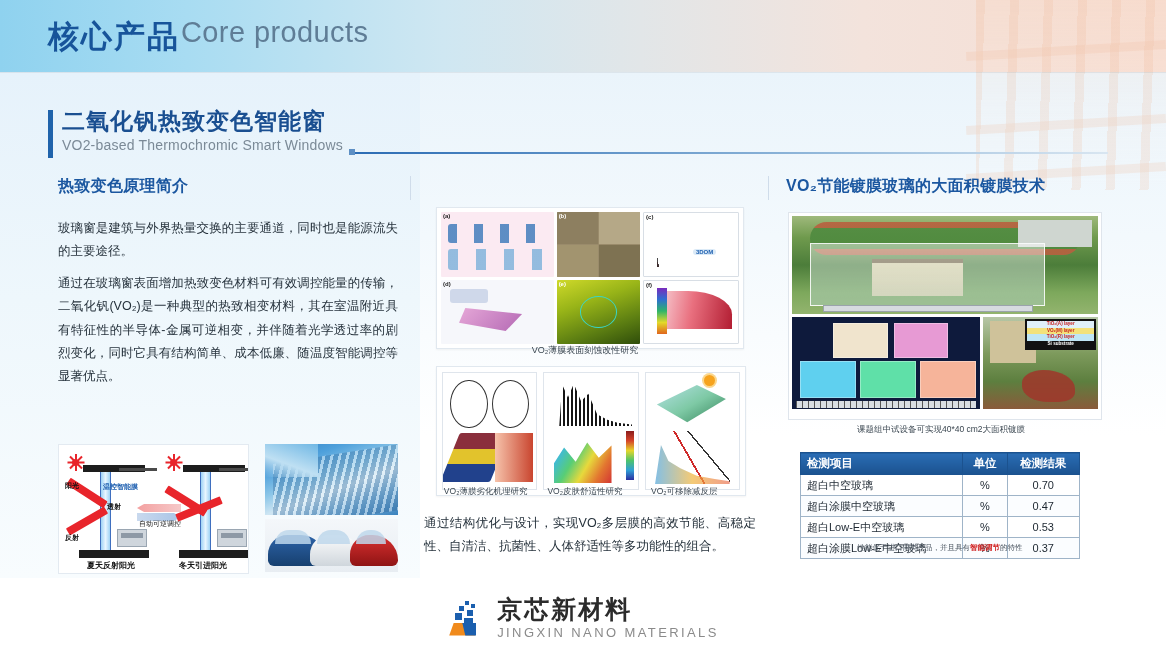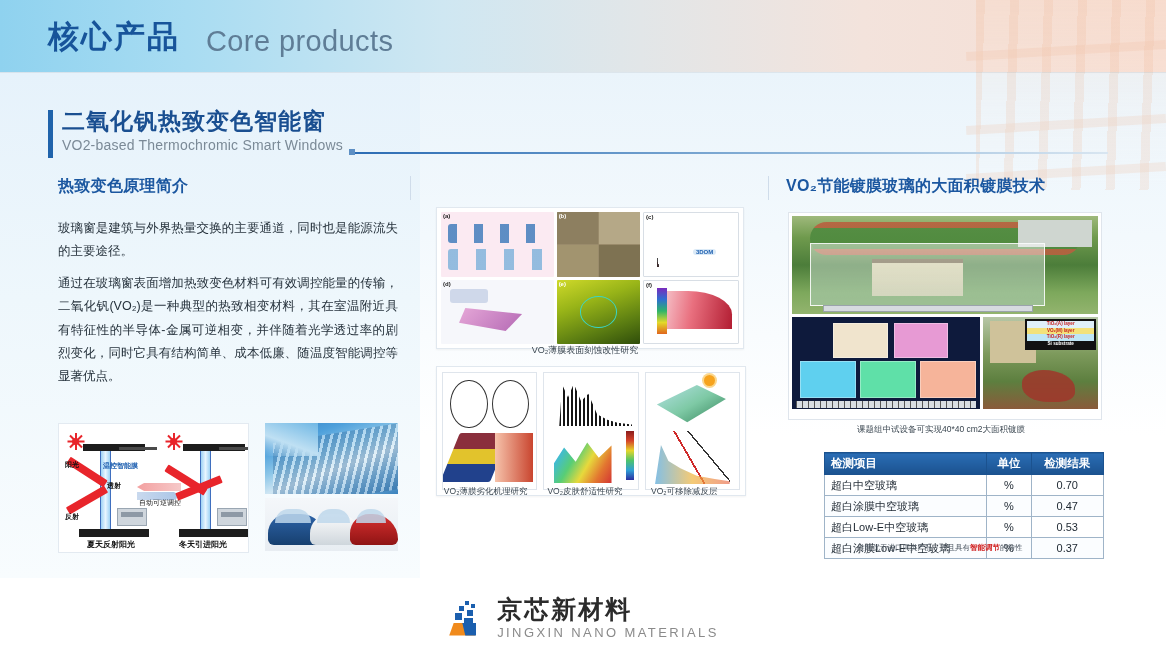--- a/index.html
+++ b/index.html
@@ -23,21 +23,21 @@
     background:
       repeating-linear-gradient(92deg, rgba(236,170,130,.30) 0 9px, rgba(255,255,255,0) 9px 34px),
       linear-gradient(180deg,rgba(247,214,193,.55) 0%,rgba(252,238,230,.30) 55%,rgba(255,255,255,0) 100%);
   }
   .watermark .lintel{position:absolute;left:-10px;right:0;height:9px;background:rgba(238,181,146,.35);}
   .watermark .l1{top:46px;transform:rotate(-3.5deg);}
   .watermark .l2{top:120px;transform:rotate(-3.5deg);}
   .watermark .l3{top:168px;transform:rotate(-3.5deg);}
 
   
-  .header-title{position:absolute;left:48px;top:16px;display:flex;align-items:flex-end;gap:26px;}
+  .header-title{position:absolute;left:48px;top:16px;display:flex;align-items:flex-start;gap:1px;}
   .header-cn{font-size:31px;font-weight:bold;color:#17549a;letter-spacing:2px;}
   .header-en{font-size:29px;color:#5f7d96;font-weight:300;letter-spacing:.4px;}
 
   
   .sec-title{position:absolute;left:48px;top:108px;padding-left:14px;}
   .sec-bar{position:absolute;left:0;top:2px;width:5px;height:48px;background:#1f63ab;}
   .sec-cn{font-size:23px;font-weight:bold;color:#1a4f91;letter-spacing:1px;line-height:1.15;}
   .sec-en{font-size:14px;color:#7b8a97;margin-top:3px;letter-spacing:.2px;text-align:center;}
   .sec-rule{position:absolute;left:355px;top:152px;right:58px;height:2px;
     background:linear-gradient(90deg,#2b6cb4 0%,#8fb6d9 60%,#d9e6f1 100%);}
@@ -52,21 +52,21 @@
   #col2{left:424px;width:330px;}
   #col3{left:786px;width:310px;}
   #div1{left:410px;height:24px;}
   #div2{left:768px;height:24px;}
 
   .body-p{font-size:12.5px;color:#26323c;line-height:1.85;margin:0 0 9px 0;text-align:justify;}
   #col1 .body-p{margin-top:0;}
   .p-wrap{margin-top:20px;}
 
   
-  .left-figs{position:absolute;left:58px;top:423px;width:340px;height:148px;display:flex;gap:16px;}
+  .left-figs{position:absolute;left:58px;top:444px;width:340px;height:148px;display:flex;gap:16px;}
   .fig-therm{position:relative;width:196px;height:128px;background:#ffffff;border:1px solid #e3eaf1;overflow:hidden;}
   .fig-photos{width:138px;height:128px;display:flex;flex-direction:column;gap:4px;}
   .ph-building{flex:1.35;background:
       linear-gradient(160deg,#2f7fc4 0%,#4ea0db 24%,#8cc6e8 44%,#cfe6f3 60%,#7fb6dd 78%,#3a82bd 100%);
     position:relative;overflow:hidden;}
   .ph-building:before{content:"";position:absolute;left:6%;top:14%;width:96%;height:92%;
     background:repeating-linear-gradient(104deg,rgba(255,255,255,.42) 0 3px,rgba(40,90,140,.30) 3px 8px);
     transform:skewY(-9deg);}
   .ph-building:after{content:"";position:absolute;left:0;top:0;width:40%;height:46%;
     background:linear-gradient(200deg,#6fb7e4 0%,#bfe0f3 60%,rgba(255,255,255,0) 100%);}
@@ -204,21 +204,21 @@
   .layerbox div{font-size:4.6px;font-weight:bold;text-align:center;color:#c92020;line-height:1.45;}
   .lyr1{background:#dff0fa;}
   .lyr2{background:#f3e27a;}
   .lyr3{background:#bfe6f5;}
   .lyr4{background:#111;color:#fff!important;}
 
   .rt-cap{position:absolute;left:788px;top:424px;width:306px;text-align:center;font-size:8.5px;color:#3a4650;}
 
   
   table{position:absolute;left:800px;top:452px;width:280px;border-collapse:collapse;
-    font-size:11px;color:#1c2630;background:#404040;margin-left:24px;}
+    font-size:11px;color:#1c2630;background:#404040;}
   thead th{background:linear-gradient(180deg,#2a6db5 0%,#1b528f 100%);color:#fff;font-weight:bold;
     padding:3px 6px;text-align:left;border:1px solid #1b528f;font-size:11.5px;}
   thead th.c{text-align:center;}
   tbody td{padding:2.5px 6px;border:1px solid #9fb4c8;}
   tbody td.c{text-align:center;}
   tbody tr:nth-child(odd){background:#ffffff;}
   tbody tr:nth-child(even){background:#fbfdff;}
   .tbl-note{position:absolute;left:800px;top:543px;width:280px;text-align:center;font-size:7.5px;color:#4a5560;}
   .tbl-note em{color:#d12222;font-weight:bold;font-style:normal;}
 
@@ -372,20 +372,21 @@
           <u></u>
         </div>
     </div>
   </div>
   <div class="cap-row">
     <div>VO₂薄膜劣化机理研究</div>
     <div>VO₂皮肤舒适性研究</div>
     <div>VO₂可移除减反层</div>
   </div>
 
+  <div class="mid-note">通过结构优化与设计，实现VO₂多层膜的高效节能、高稳定性、自清洁、抗菌性、人体舒适性等多功能性的组合。</div>
 
   <div class="col" id="col3">
     <div class="col-h">VO₂节能镀膜玻璃的大面积镀膜技术</div>
   </div>
 
   <div id="rt-photo">
     <div class="rt-top">
       <div class="track"></div>
         <div class="bldg"></div>
       <div class="hut"></div>

